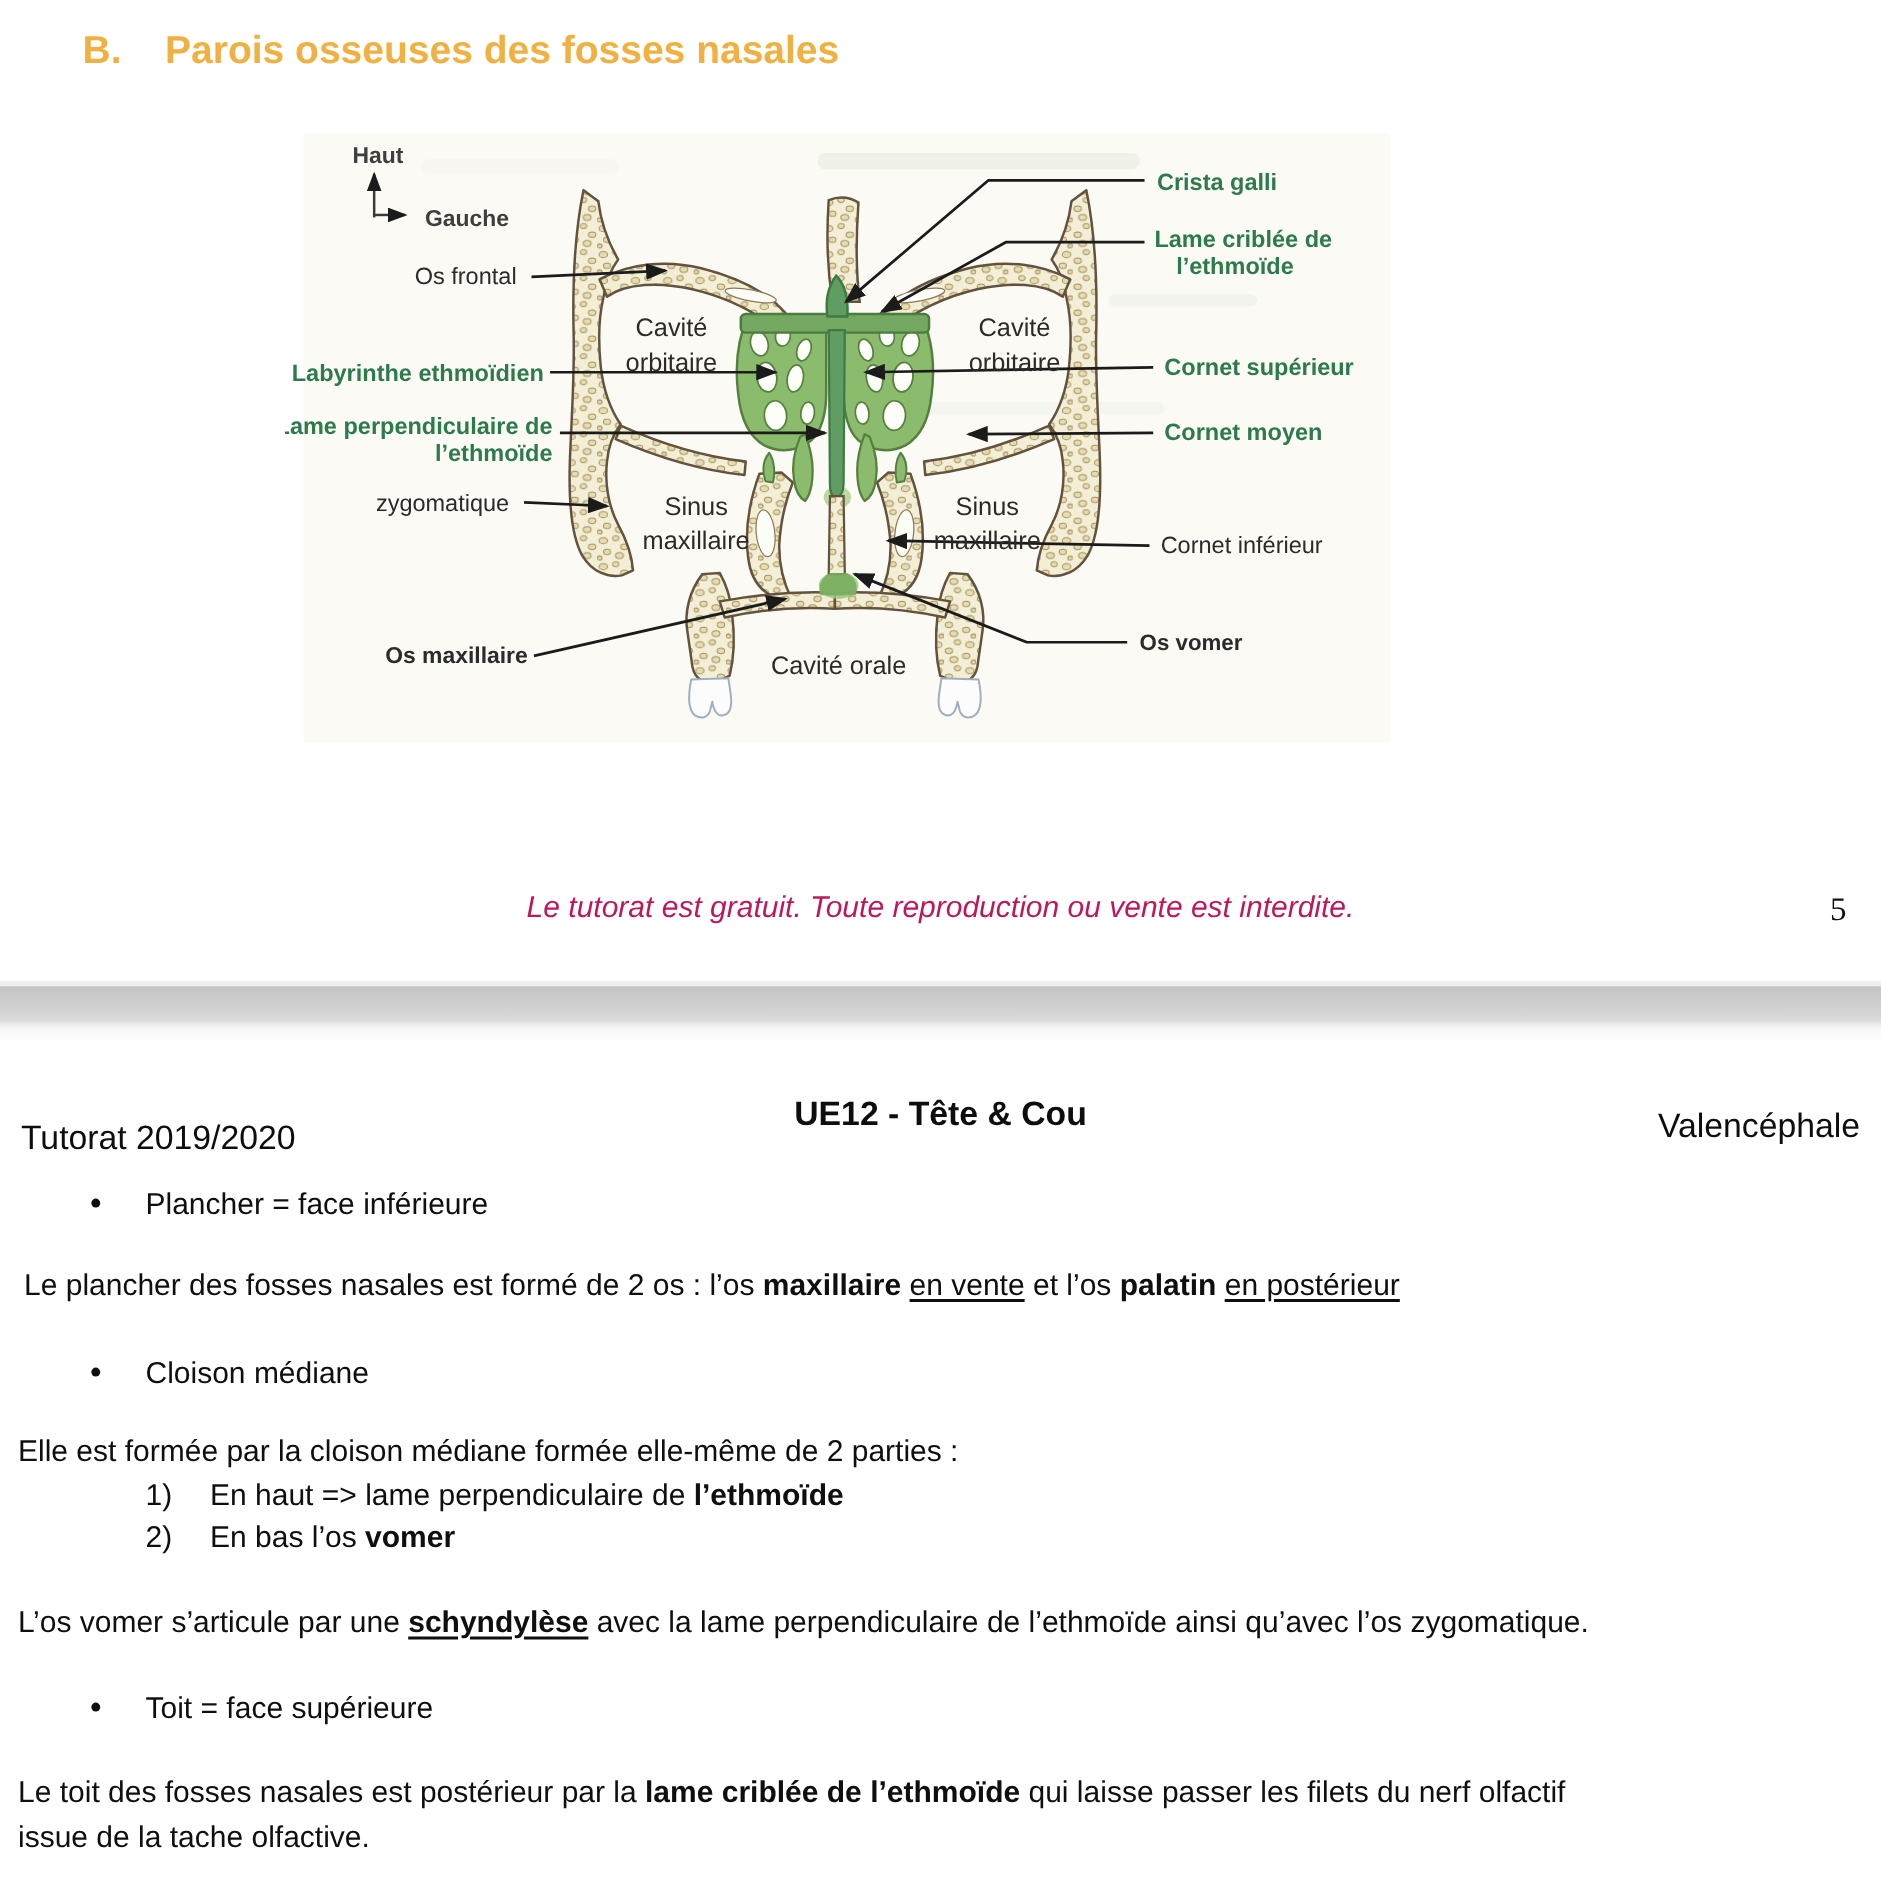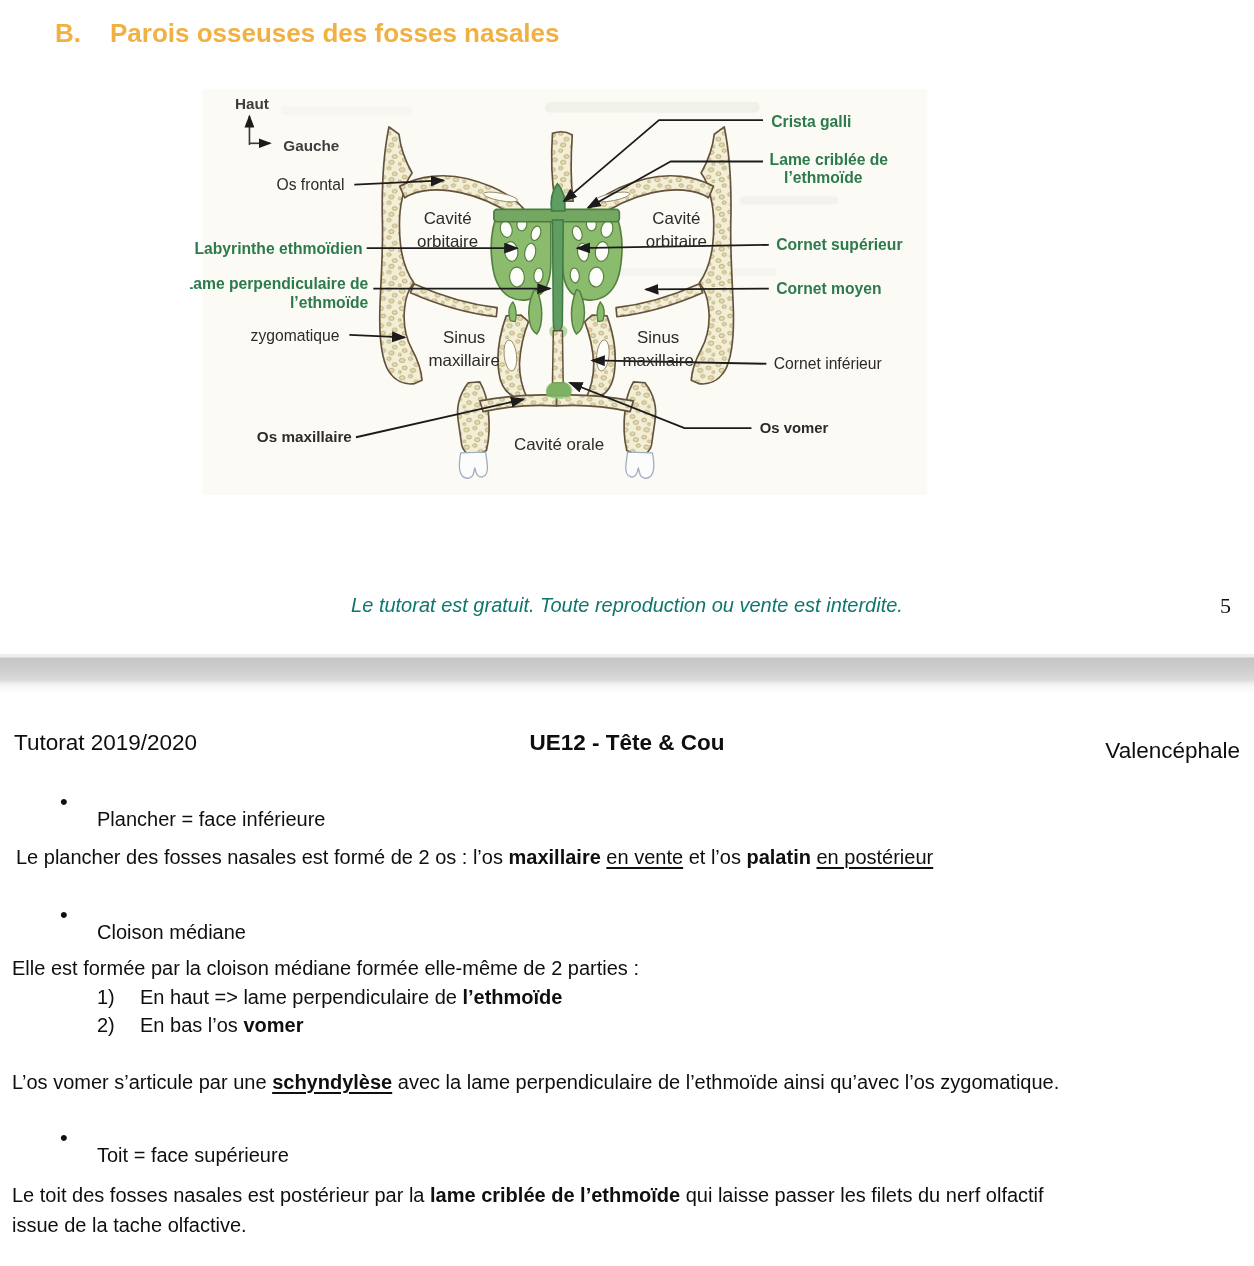--- a/index.html
+++ b/index.html
@@ -2,33 +2,33 @@
 <html><head>
 <meta charset="utf-8">
 <style>
   html,body{margin:0;padding:0;background:#ffffff;width:1254px;height:1266px;overflow:hidden;
     font-family:"Liberation Sans","DejaVu Sans",sans-serif;color:#1a1a1a;}
   .stage{position:relative;width:1254px;height:1098px;background:#ffffff;}
   
   .heading{position:absolute;left:55px;top:18px;font-size:26px;font-weight:bold;color:#F1B042;white-space:nowrap;}
   .heading .hletter{display:inline-block;width:55px;}
   .figure-wrap{position:absolute;left:190px;top:70px;width:900px;height:500px;}
-  .footer-line{position:absolute;left:0;top:594px;width:1254px;text-align:center;font-style:italic;font-size:20px;color:#0f766e;}
+  .footer-line{position:absolute;left:0;top:594px;width:1254px;text-align:center;font-style:italic;font-size:20px;color:#be185d;}
   .pagenum{position:absolute;left:1220px;top:593px;font-family:"Liberation Serif","DejaVu Serif",serif;font-size:22px;color:#111;}
   
   .page-gap{position:absolute;left:0;top:654px;width:1254px;height:40px;
     background:linear-gradient(#efefef 0px,#ededed 3px,#c6c6c6 4px,#cccccc 14px,#dbdbdb 26px,#ececec 29px,#f6f6f6 32px,#ffffff 40px);}
   
   .p2-header{position:absolute;left:14px;top:730px;width:1226px;font-size:22.5px;color:#0e0e0e;}
-  .p2-header .hl{position:absolute;left:0;top:0;}
+  .p2-header .hl{position:absolute;left:0;top:16px;}
   .p2-header .hc{position:absolute;left:0;width:100%;text-align:center;top:0;font-weight:bold;}
   .p2-header .hr{position:absolute;right:0;top:8px;margin-left:14px;}
   .block{position:absolute;left:0;width:1254px;font-size:20px;line-height:29px;color:#0f0f0f;}
   .bullet-row .bullet{position:absolute;left:60px;top:-2px;font-size:22px;}
-  .bullet-row .btext{margin-left:97px;display:inline-block;margin-top:16px;}
+  .bullet-row .btext{margin-left:97px;display:inline-block;}
   .num-row .num{position:absolute;left:97px;}
   .num-row .ntext{margin-left:140px;display:inline-block;}
   .b{font-weight:bold;}
   .u{text-decoration:underline;text-underline-offset:3px;text-decoration-thickness:1.5px;}
   
   svg text{font-family:"Liberation Sans","DejaVu Sans",sans-serif;}
   .dlab{font-size:19px;fill:#2b2b2b;}
   .dlab-b{font-size:19px;font-weight:bold;fill:#2b2b2b;}
   .glab{font-size:19px;font-weight:bold;fill:#2d7a4c;}
   .rlab{font-size:20.5px;fill:#2f2a26;}

